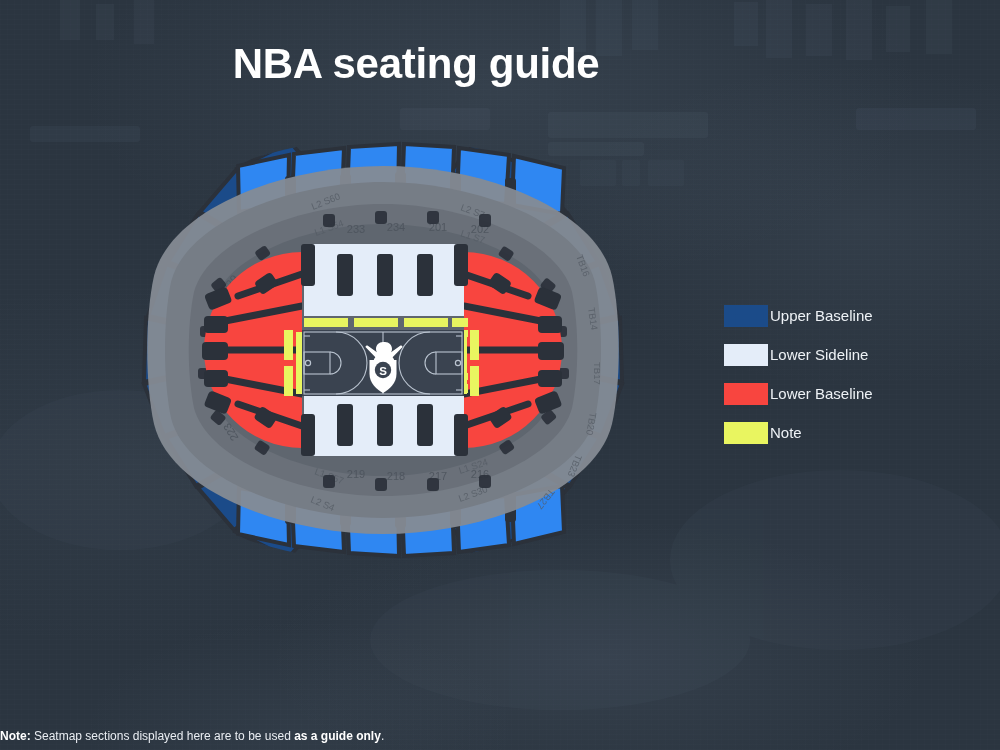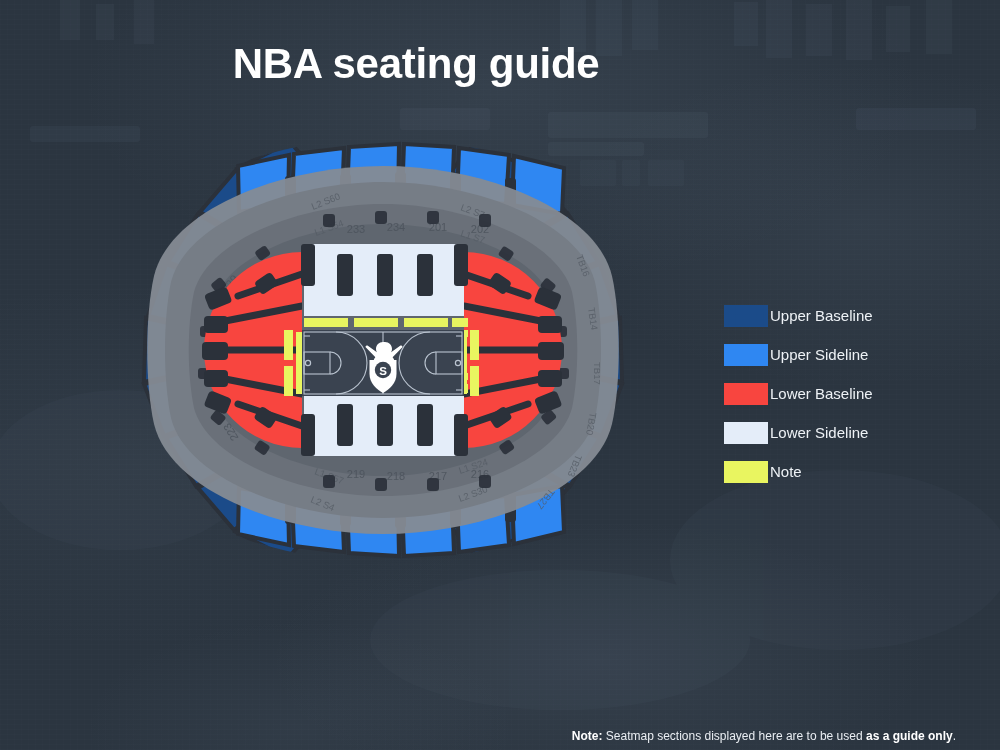--- a/index.html
+++ b/index.html
@@ -46,21 +46,21 @@
   #legend{position:absolute;left:724px;top:305px;width:260px;}
   .legend-row{display:flex;align-items:center;height:22px;margin-bottom:17px;}
   .legend-swatch{width:44px;height:22px;flex:0 0 44px;}
   .legend-label{
     margin-left:2px;color:#eef2f6;font-size:15px;line-height:22px;
     white-space:nowrap;
   }
 
   
   #footer-note{
-    position:absolute;left:0;top:728px;width:956px;text-align:right;
+    position:absolute;left:0;top:728px;width:956px;text-align:left;
     color:#e9edf2;font-size:12px;line-height:16px;
   }
   #footer-note b{font-weight:bold;color:#ffffff;}
 </style>
 </head>
 <body>
 
 <div id="bg-texture"></div>
 <div id="bg-stripes"></div>
 <svg id="bg-banners" viewBox="0 0 1000 750" preserveAspectRatio="none">
@@ -375,30 +375,26 @@
   </g>
 </svg>
 </div>
 
 <div id="legend">
   <div class="legend-row">
     <span class="legend-swatch" style="background:#1b4b89;"></span>
     <span class="legend-label">Upper Baseline</span>
   </div>
   <div class="legend-row">
-    <span class="legend-swatch" style="background:#2f87f2;"></span>
-    <span class="legend-label">Upper Sideline</span>
+    <span class="legend-swatch" style="background:#e4edf9;"></span>
+    <span class="legend-label">Lower Sideline</span>
   </div>
   <div class="legend-row">
     <span class="legend-swatch" style="background:#f8453f;"></span>
     <span class="legend-label">Lower Baseline</span>
   </div>
   <div class="legend-row">
-    <span class="legend-swatch" style="background:#e4edf9;"></span>
-    <span class="legend-label">Lower Sideline</span>
-  </div>
-  <div class="legend-row">
     <span class="legend-swatch" style="background:#e9f560;"></span>
     <span class="legend-label">Note</span>
   </div>
 </div>
 
 <div id="footer-note"><b>Note:</b><span> Seatmap sections displayed here are to be used </span><b>as a guide only</b><span>.</span></div>
 
 </body></html>

